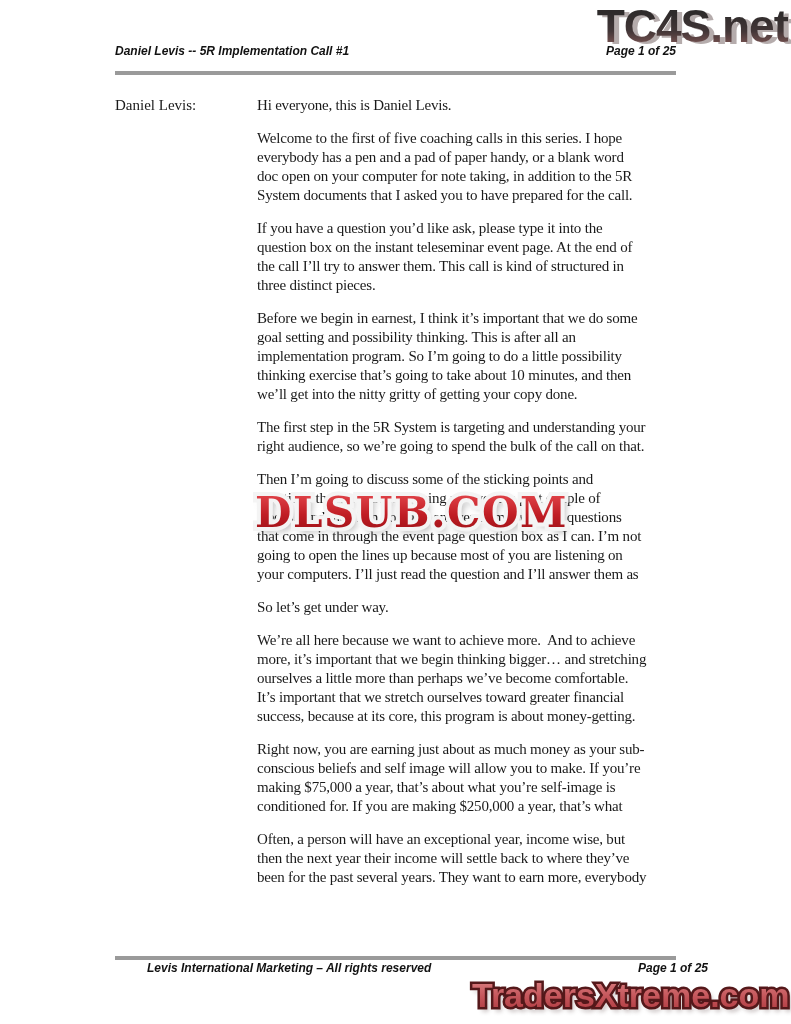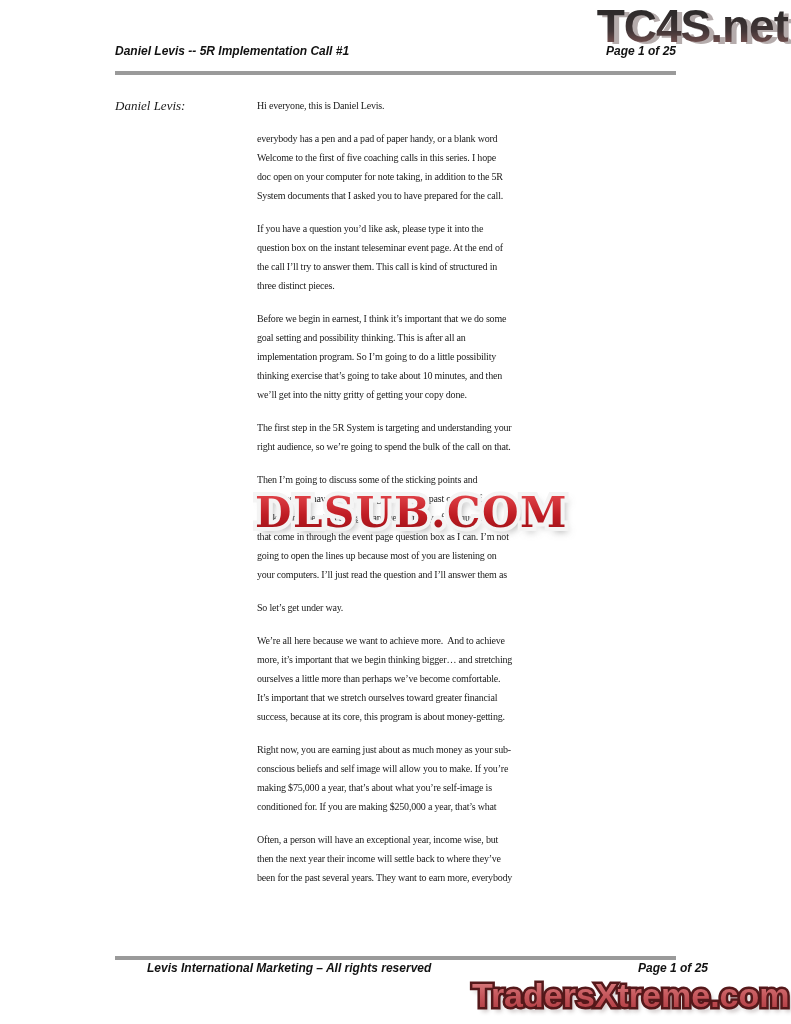--- a/index.html
+++ b/index.html
@@ -18,23 +18,23 @@
   .header{position:absolute;left:115px;top:44px;width:561px;height:15px;
           font:bold italic 12px "Liberation Sans",sans-serif;color:#121212;z-index:2;}
   .header .title{position:absolute;left:0;width:100%;text-align:left;}
   .header .pageno{position:absolute;right:0;top:0;}
   .footer{position:absolute;left:115px;top:961px;width:561px;height:15px;
           font:bold italic 12px "Liberation Sans",sans-serif;color:#121212;z-index:2;margin-left:32px;}
   .footer .copyright{position:absolute;left:0;top:0;}
   .footer .pageno{position:absolute;right:0;top:0;}
 
   
-  .speaker{position:absolute;left:115px;top:96px;font-style:italic;
-           font-size:13px;line-height:19px;}
-  .transcript{position:absolute;left:257px;top:96px;width:420px;font-size:10px;}
+  .speaker{position:absolute;left:115px;top:96px;
+           font-size:15px;line-height:19px;}
+  .transcript{position:absolute;left:257px;top:96px;width:420px;font-size:15px;}
   .para{margin:0 0 14px 0;}
   .tline{white-space:pre;line-height:19px;height:19px;letter-spacing:-0.2px;}
 
   
   .wm-tc4s{position:absolute;top:-1px;right:3px;z-index:1;
            font:bold 46px "Liberation Sans",sans-serif;letter-spacing:-1px;white-space:nowrap;}
   .wm-tc4s .tc-shadow{position:absolute;left:5px;top:2px;color:#b5acac;}
   .wm-tc4s .tc-fill{position:relative;
       background:linear-gradient(180deg,#2e2b2b 25%,#423637 60%,#8a5c5a 95%);
       -webkit-background-clip:text;background-clip:text;color:transparent;}
@@ -76,22 +76,22 @@
 
   <div class="rule rule-top"></div>
 
   <div class="speaker">Daniel Levis:</div>
 
   <div class="transcript">
       <div class="para">
         <div class="tline">Hi everyone, this is Daniel Levis.</div>
       </div>
       <div class="para">
+        <div class="tline">Welcome to the first of five coaching calls in this series. I hope</div>
         <div class="tline">everybody has a pen and a pad of paper handy, or a blank word</div>
-        <div class="tline">Welcome to the first of five coaching calls in this series. I hope</div>
         <div class="tline">doc open on your computer for note taking, in addition to the 5R</div>
         <div class="tline">System documents that I asked you to have prepared for the call.</div>
       </div>
       <div class="para">
         <div class="tline">If you have a question you’d like ask, please type it into the</div>
         <div class="tline">question box on the instant teleseminar event page. At the end of</div>
         <div class="tline">the call I’ll try to answer them. This call is kind of structured in</div>
         <div class="tline">three distinct pieces.</div>
       </div>
       <div class="para">

